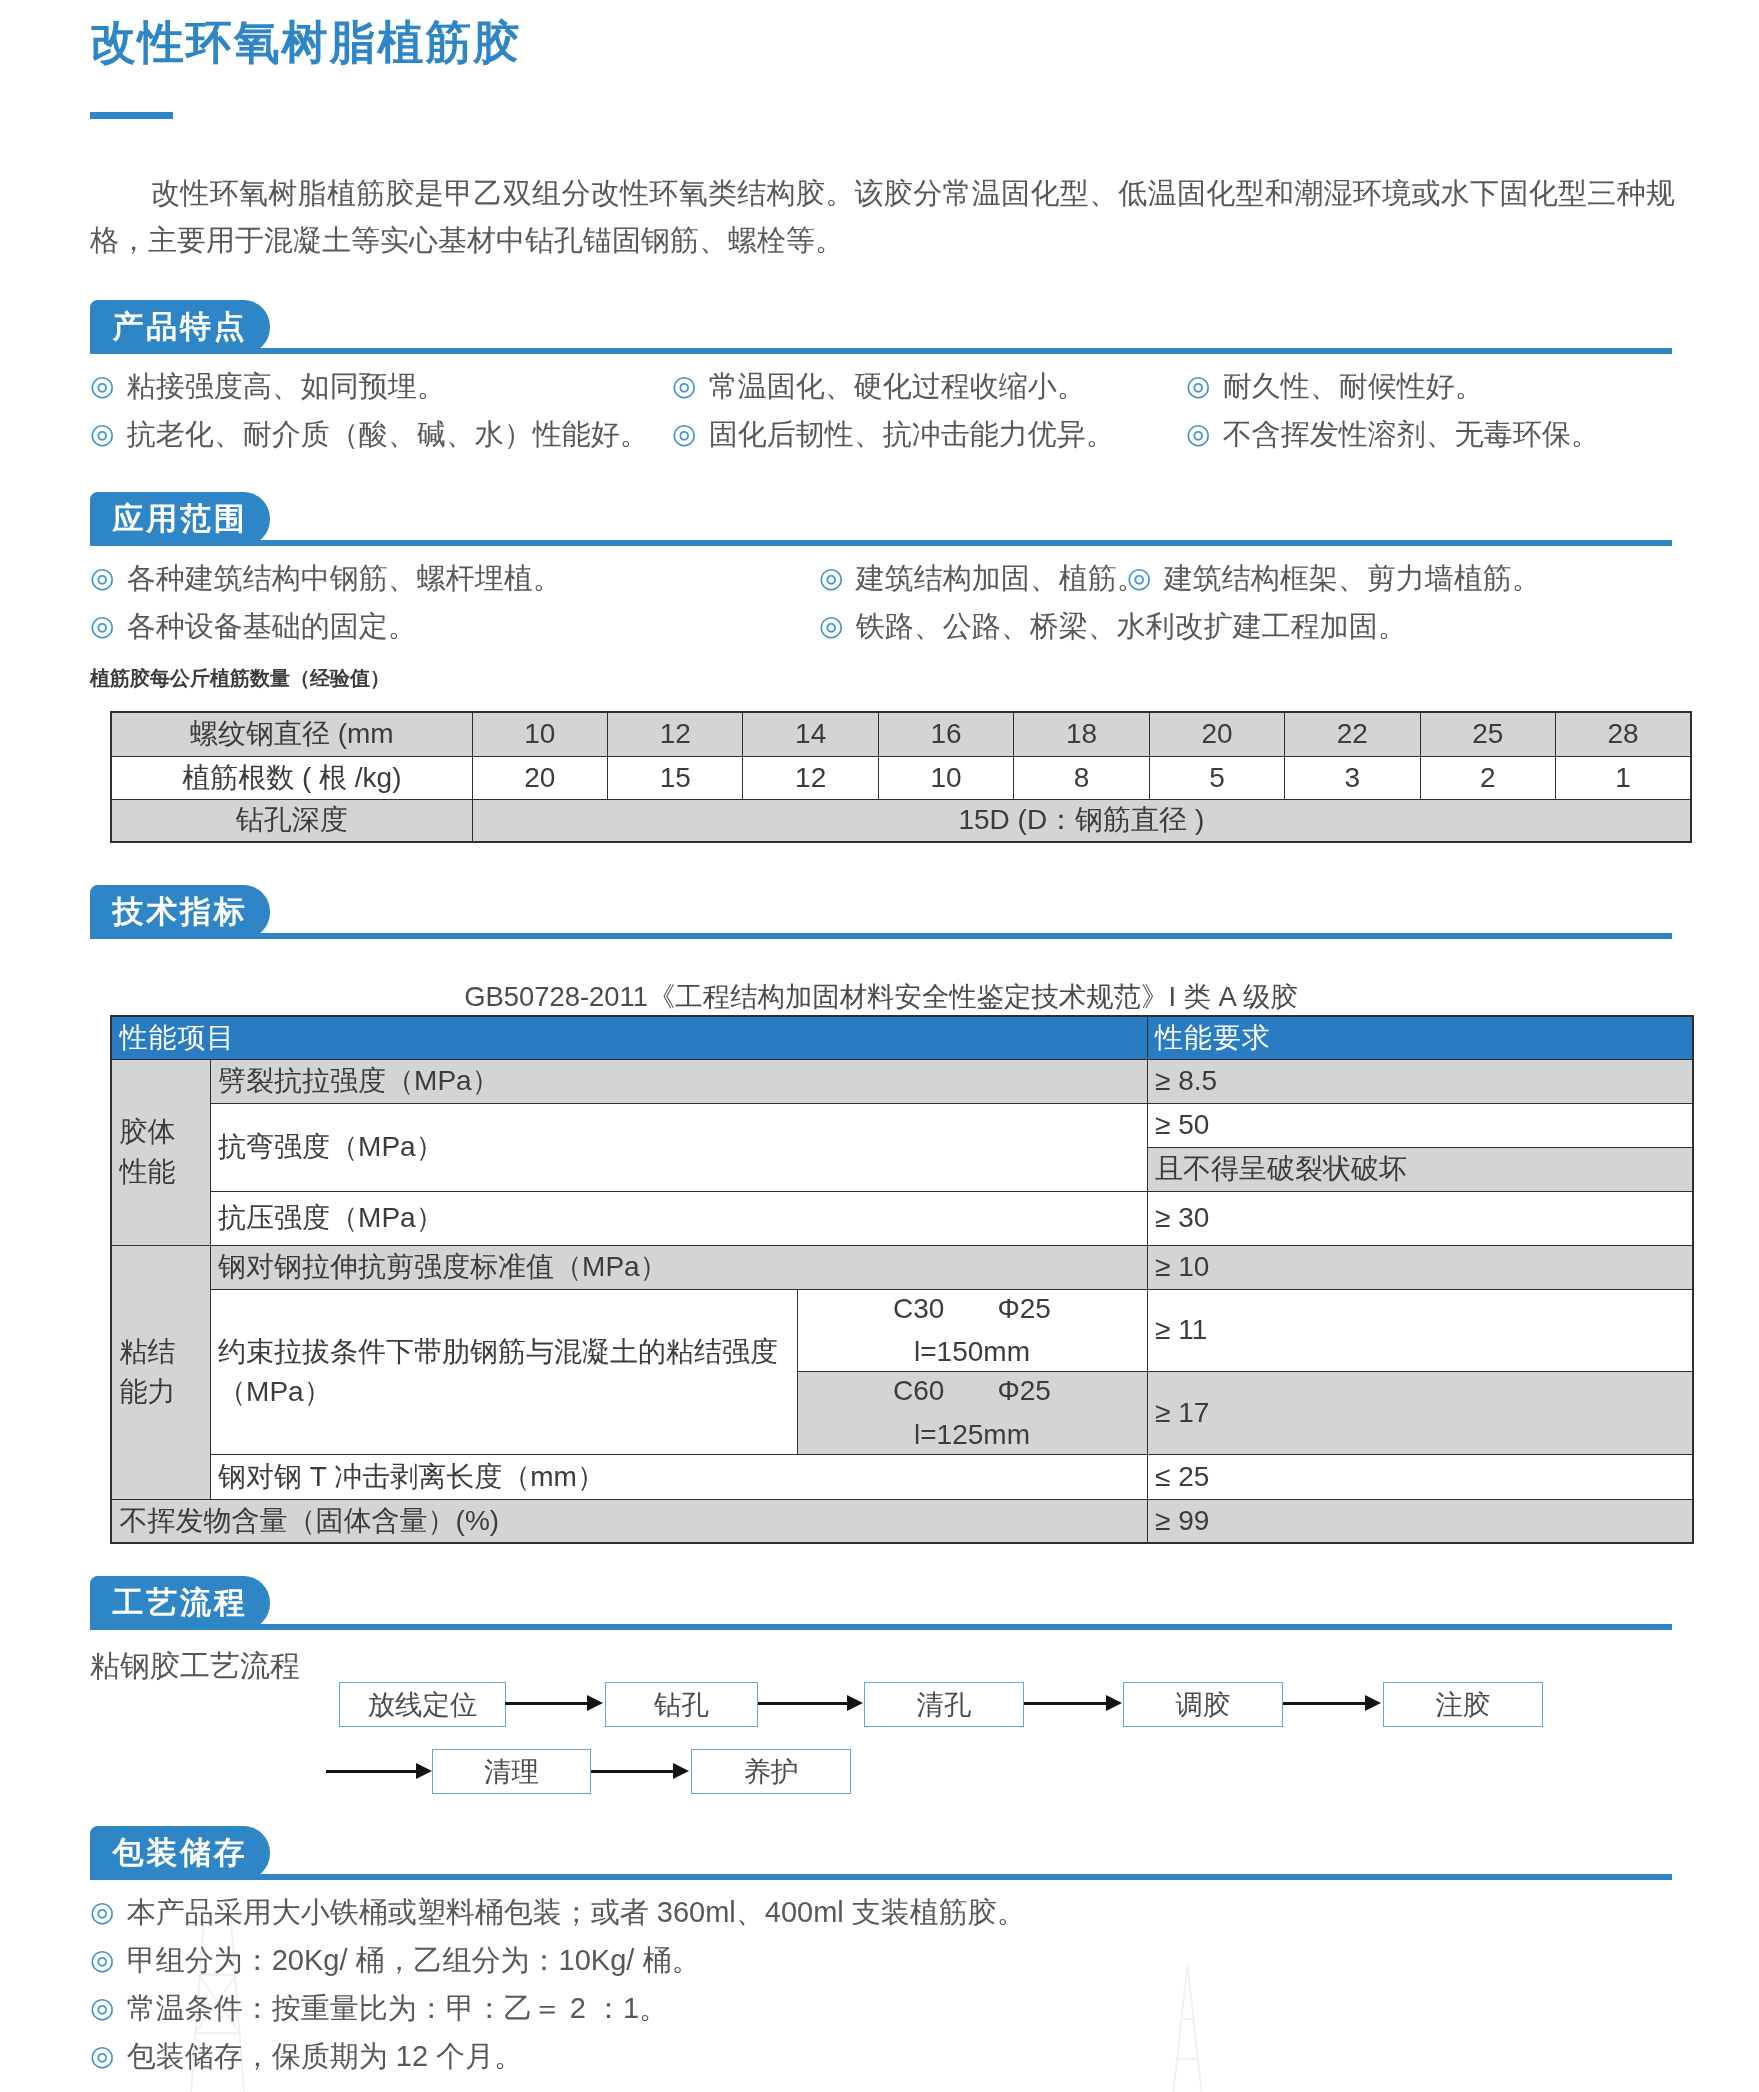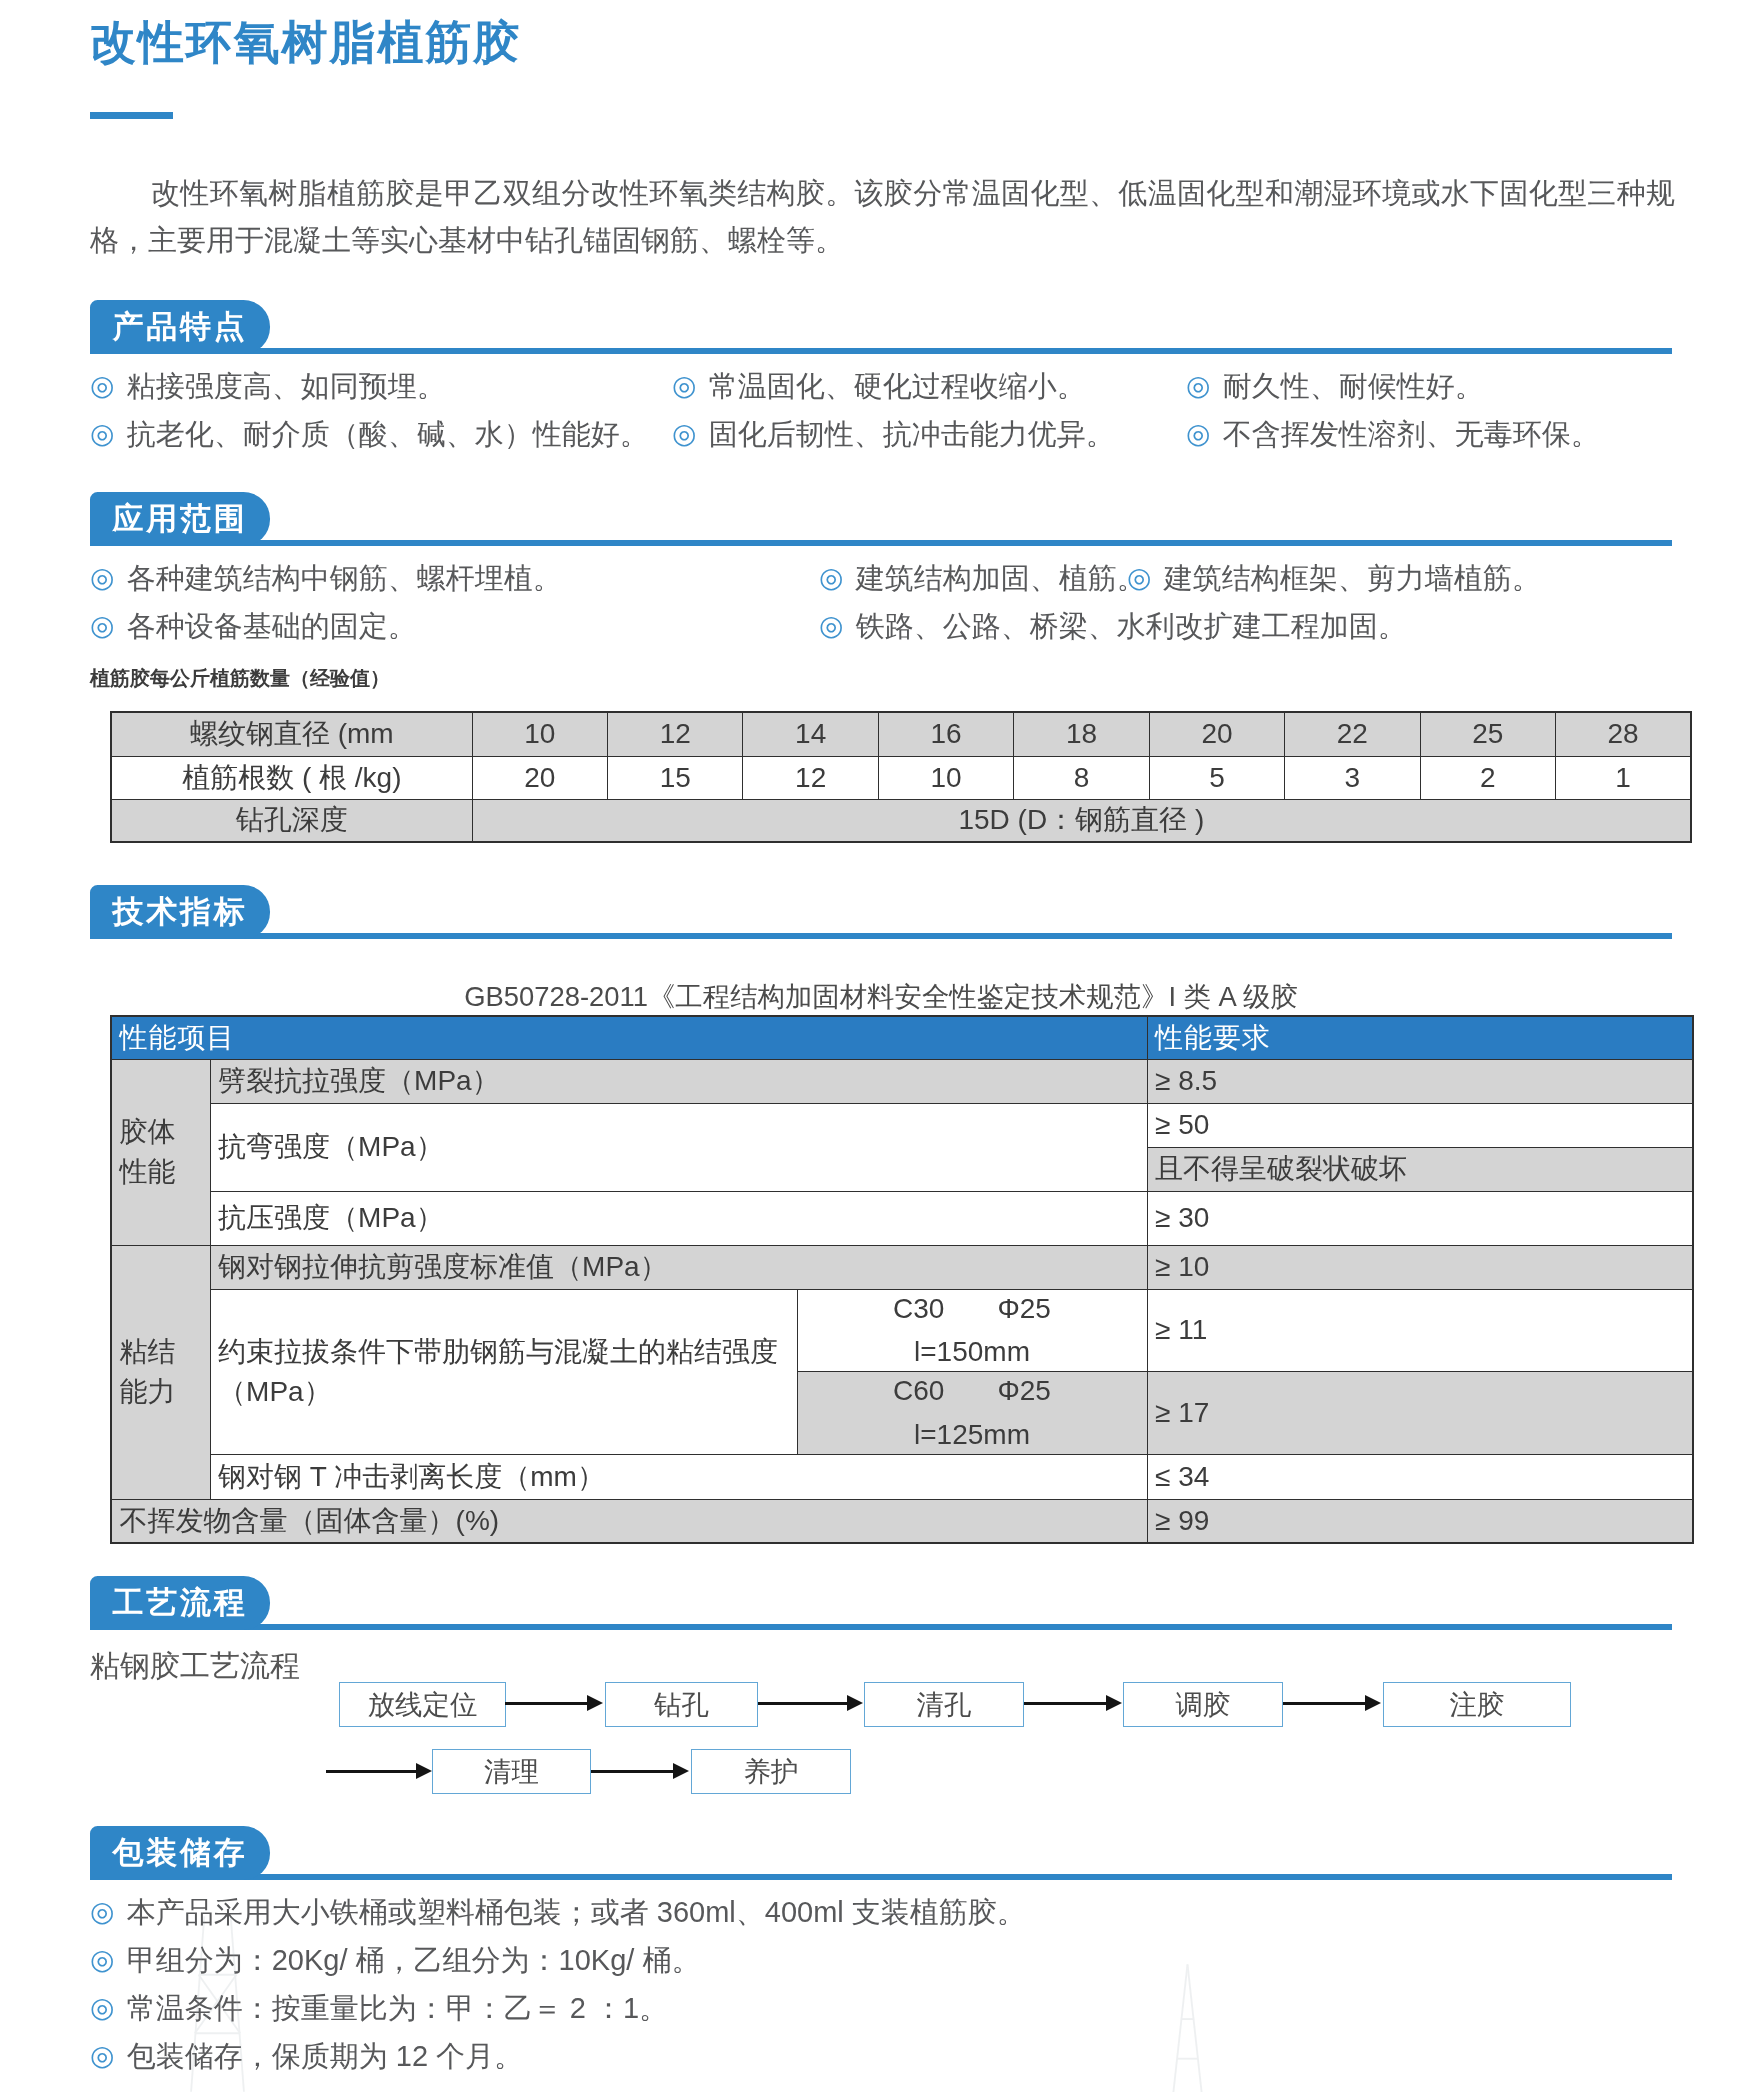--- a/index.html
+++ b/index.html
@@ -246,21 +246,21 @@
             <span>C60</span>
             <span>Φ25</span>
           </div>
           <div>l=125mm</div>
         </div>
       </td>
       <td class="gray">≥ 17</td>
     </tr>
     <tr style="height:45px">
       <td colspan="2">钢对钢 T 冲击剥离长度（mm）</td>
-      <td>≤ 34</td>
+      <td>≤ 25</td>
     </tr>
     <tr style="height:44px">
       <td class="gray" colspan="3">不挥发物含量（固体含量）(%)</td>
       <td class="gray">≥ 99</td>
     </tr>
   </tbody>
     </table>
 
   <div class="sec" style="top:1576px">
     <div class="rule"></div>
@@ -271,21 +271,21 @@
   <div class="abs subtitle">粘钢胶工艺流程</div>
 
   <div class="fbox" style="left:339px;top:1682px;width:167px">放线定位</div>
   <div class="farrow" style="left:505px;top:1702px;width:83px"></div>
   <div class="fbox" style="left:605px;top:1682px;width:153px">钻孔</div>
   <div class="farrow" style="left:758px;top:1702px;width:90px"></div>
   <div class="fbox" style="left:864px;top:1682px;width:160px">清孔</div>
   <div class="farrow" style="left:1024px;top:1702px;width:83px"></div>
   <div class="fbox" style="left:1123px;top:1682px;width:160px">调胶</div>
   <div class="farrow" style="left:1283px;top:1702px;width:83px"></div>
-  <div class="fbox" style="left:1383px;top:1682px;width:188px">注胶</div>
+  <div class="fbox" style="left:1383px;top:1682px;width:160px">注胶</div>
 
   <div class="farrow" style="left:326px;top:1770px;width:91px"></div>
   <div class="fbox" style="left:432px;top:1749px;width:159px">清理</div>
   <div class="farrow" style="left:591px;top:1770px;width:83px"></div>
   <div class="fbox" style="left:691px;top:1749px;width:160px">养护</div>
 
   <div class="sec" style="top:1826px">
     <div class="rule"></div>
     <div class="badge">
       <span>包装储存</span>

